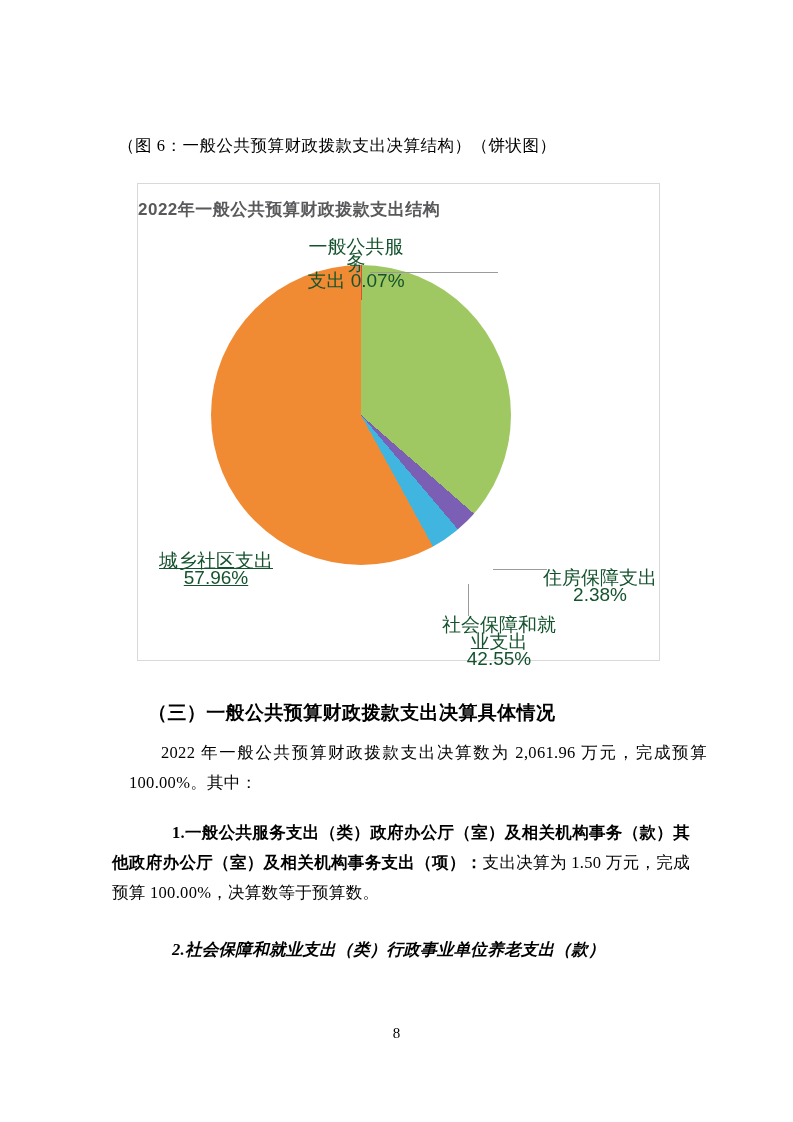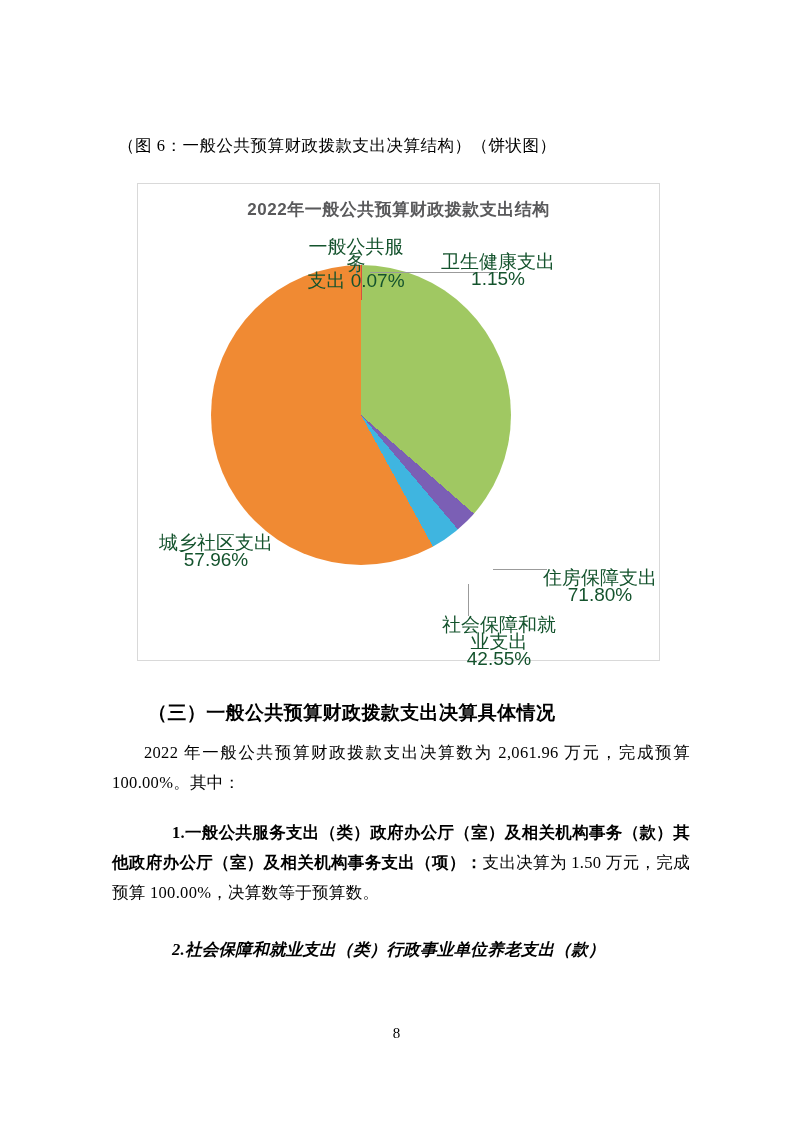--- a/index.html
+++ b/index.html
@@ -41,21 +41,20 @@
     height: 478px;
     border: 1px solid #d9d9d9;
     box-sizing: border-box;
     background: #ffffff;
   }
   .chart-title {
     position: absolute;
     left: 0;
     top: 14px;
     width: 100%;
-    text-align: center;
     font-family: "Liberation Sans", sans-serif;
     font-weight: bold;
     font-size: 17px;
     color: #59595b;
     letter-spacing: 0.5px;
   }
   .pie-wrap {
     position: absolute;
     left: 73px;
     top: 81px;
@@ -136,46 +135,42 @@
     <div class="lead" style="left:218px; top:78px; width:1px; height:14px;"></div>
     <div class="lead" style="left:232px; top:88px; width:128px; height:1px;"></div>
     <div class="lead" style="left:355px; top:385px; width:54px; height:1px;"></div>
     <div class="lead" style="left:330px; top:400px; width:1px; height:32px;"></div>
 
     <div class="lbl center" style="left:166px; top:42px; width:104px;">
       <div>一般公共服务</div>
       <div>支出 0.07%</div>
     </div>
 
-    <div class="lbl center" style="left:302px; top:57px; width:116px;">
-      <div>卫生健康支出</div>
-      <div>1.15%</div>
-    </div>
 
 
     <div class="lbl center" style="left:404px; top:373px; width:116px;">
       <div>住房保障支出</div>
-      <div>71.80%</div>
+      <div>2.38%</div>
     </div>
 
     <div class="lbl center" style="left:300px; top:420px; width:122px;">
       <div>社会保障和就</div>
       <div>业支出 42.55%</div>
     </div>
 
-    <div class="lbl center" style="left:20px; top:338px; width:116px;">
+    <div class="lbl center" style="left:20px; top:356px; width:116px;text-decoration:underline;">
       <div>城乡社区支出</div>
       <div>57.96%</div>
     </div>
 
   </div>
 
   <div class="sec-head" style="left:148px; top:700px;">（三）一般公共预算财政拨款支出决算具体情况</div>
 
-  <div class="para" style="left:112px; top:738px;">
+  <div class="para" style="left:129px; top:738px;">
     <span style="display:inline-block; width:32px;"></span><span>2022 年一般公共预算财政拨款支出决算数为 2,061.96 万元，完成预算 100.00%。其中：</span>
   </div>
 
   <div class="para" style="left:112px; top:818px;">
     <span style="display:inline-block; width:32px;"></span><b>1.一般公共服务支出（类）政府办公厅（室）及相关机构事务（款）其他政府办公厅（室）及相关机构事务支出（项）：</b><span>支出决算为 1.50 万元，完成预算 100.00%，决算数等于预算数。</span>
   </div>
 
   <div class="para" style="left:112px; top:935px;font-style:italic;">
     <span style="display:inline-block; width:32px;"></span><b>2.社会保障和就业支出（类）行政事业单位养老支出（款）</b>
   </div>

